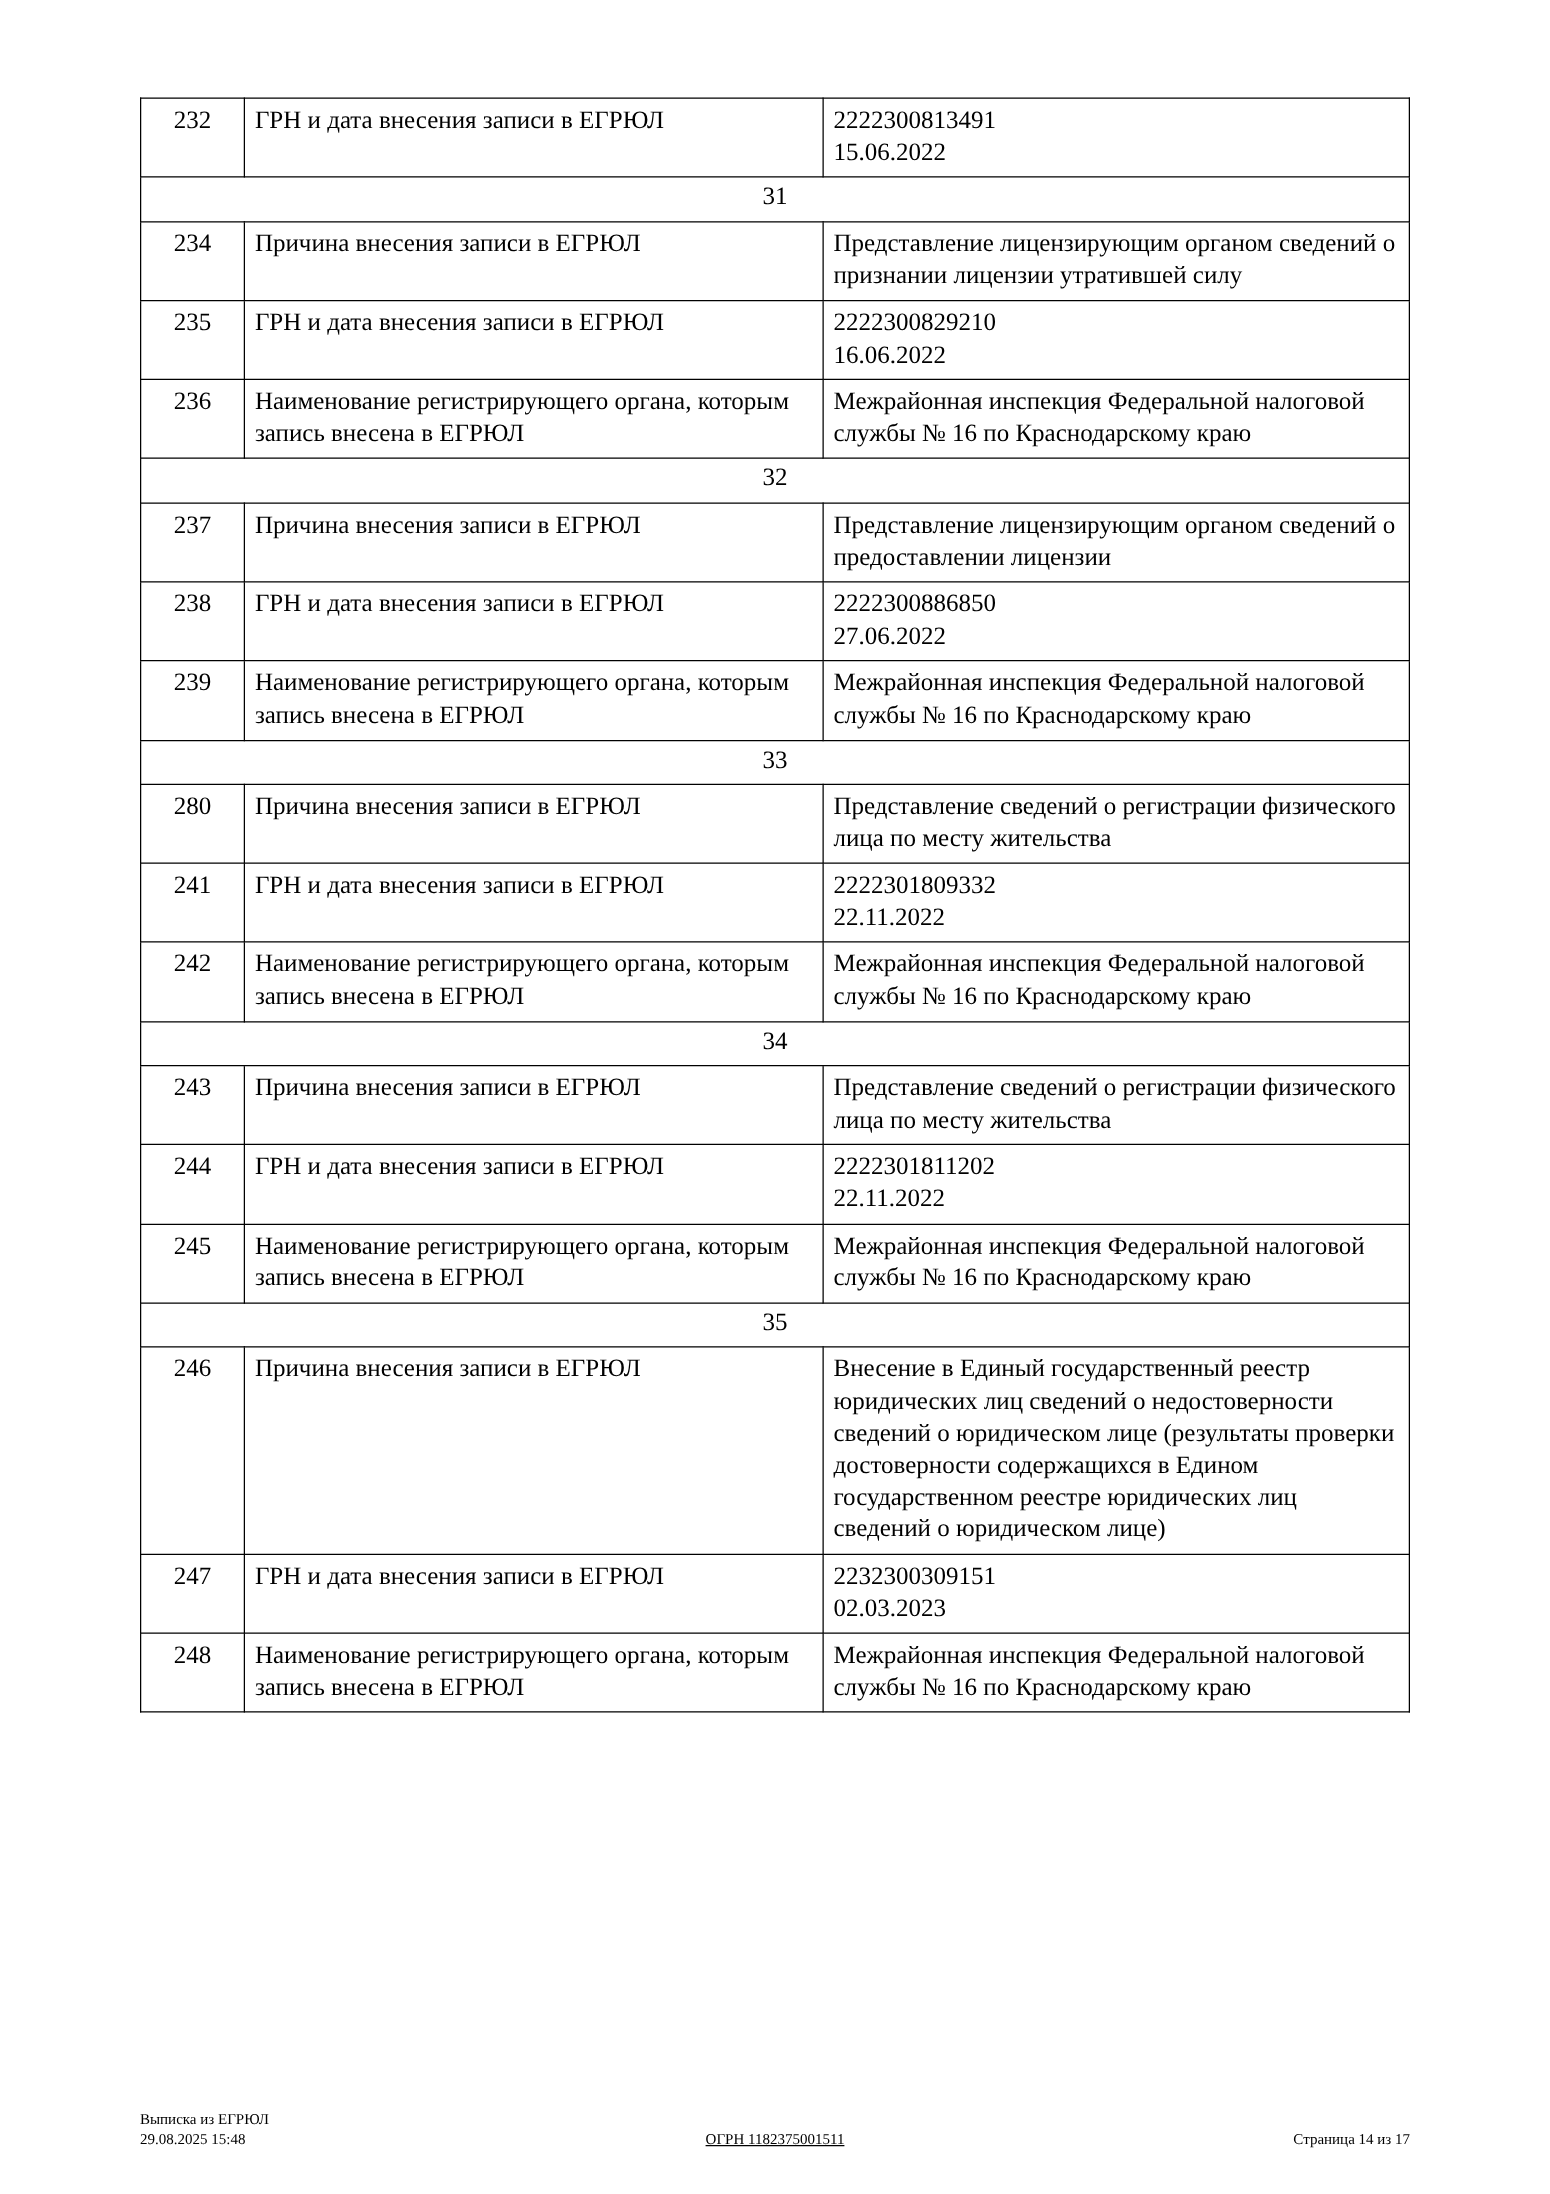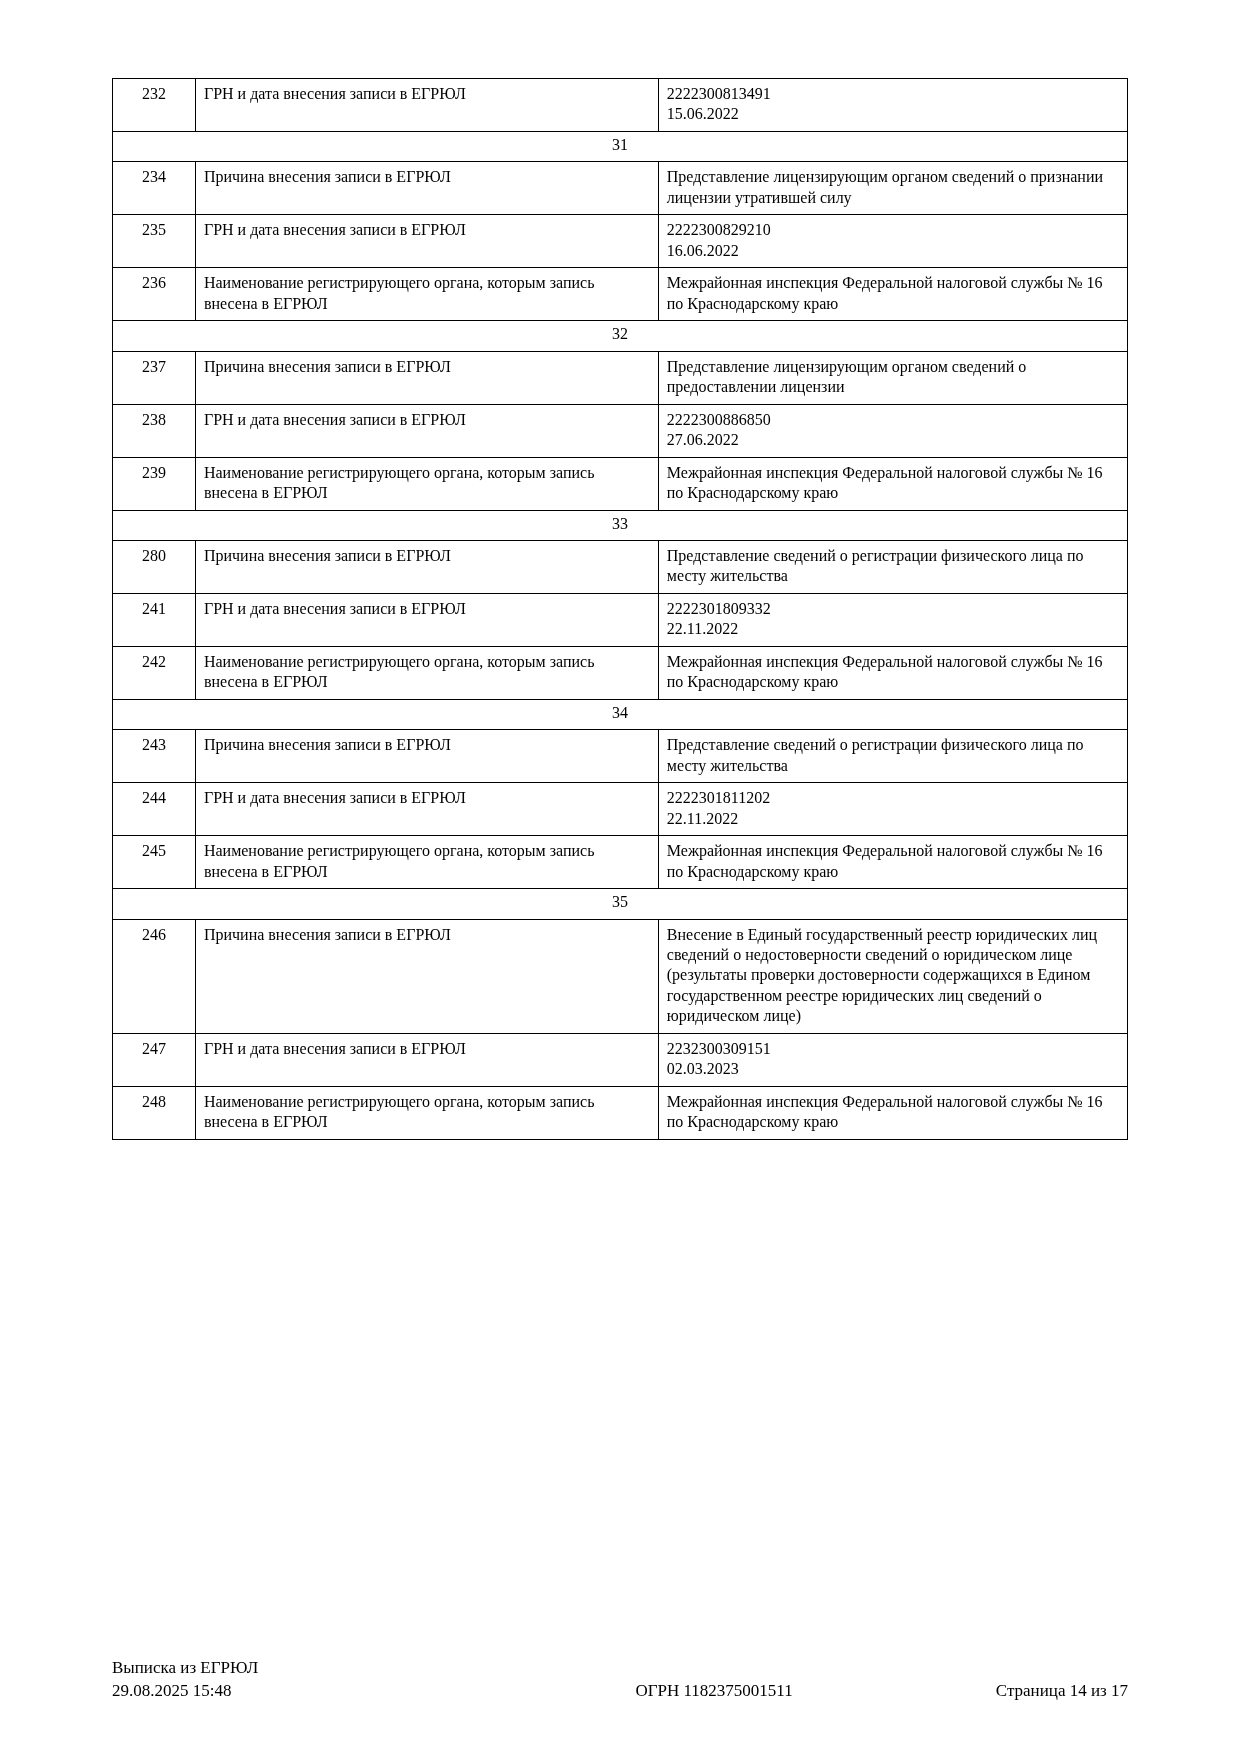--- a/index.html
+++ b/index.html
@@ -18,21 +18,21 @@
     position: relative;
     width: 1240px;
     height: 1755px;
     box-sizing: border-box;
     padding: 78px 112px 0 112px;
   }
   table.egrul {
     width: 1016px;
     border-collapse: collapse;
     table-layout: fixed;
-    font-size: 16px;
+    font-size: 20px;
     line-height: 1.28;
   }
   table.egrul td {
     border: 1px solid #000000;
     padding: 5px 8px 6px 8px;
     vertical-align: top;
   }
   td.num {
     width: 62px;
     text-align: center;
@@ -46,37 +46,38 @@
   }
   tr.section td {
     text-align: center;
     font-weight: normal;
     padding: 3px 8px 6px 8px;
   }
   .footer {
     position: absolute;
     left: 112px;
     right: 112px;
-    bottom: 52px;
-    font-size: 17px;
+    bottom: 36px;
+    font-size: 12px;
     line-height: 1.35;
   }
   .footer-row {
     display: flex;
     align-items: flex-start;
     justify-content: space-between;
   }
   .footer-left {
     text-align: left;
     width: 33%;
   }
   .footer-center {
-    text-align: right;
+    text-align: center;
     width: 34%;
     align-self: flex-end;
+    text-decoration: underline;
   }
   .footer-right {
     text-align: right;
     width: 33%;
     align-self: flex-end;
   }
   .nowrap { white-space: pre-line; margin-left: 16px; }
 </style>
 </head>
 <body>

